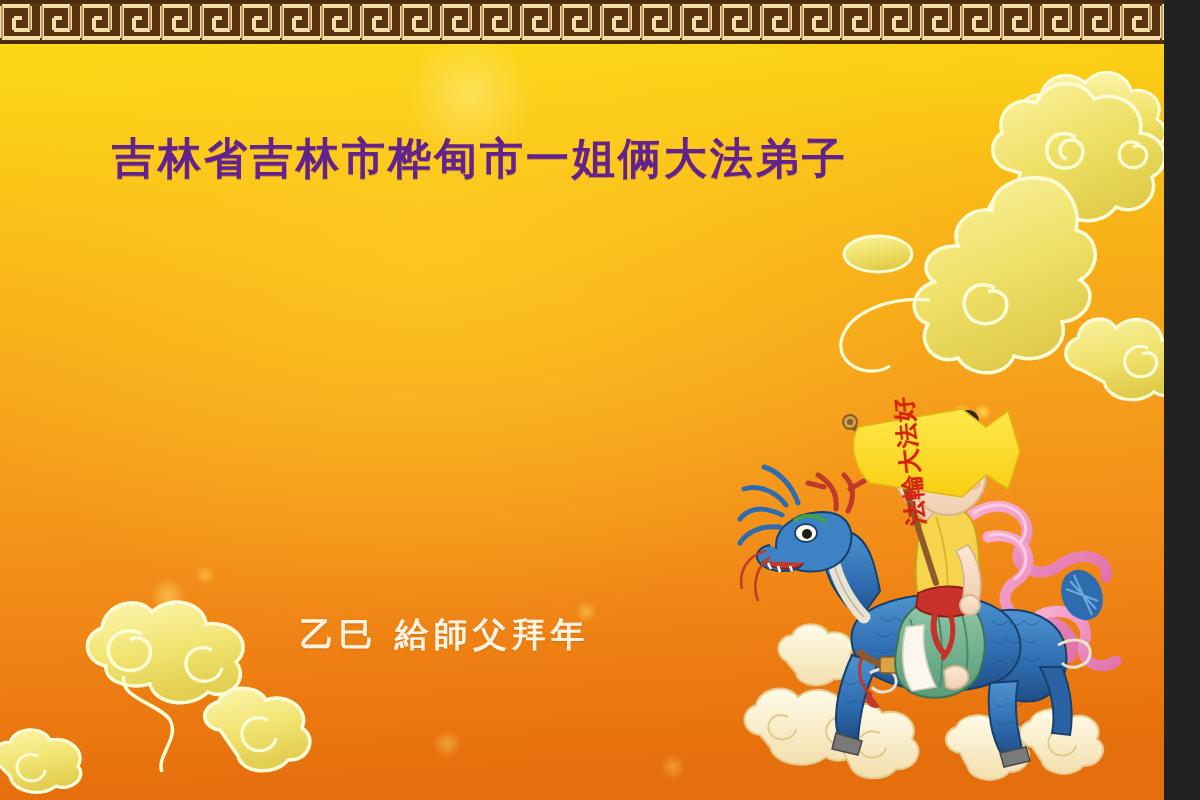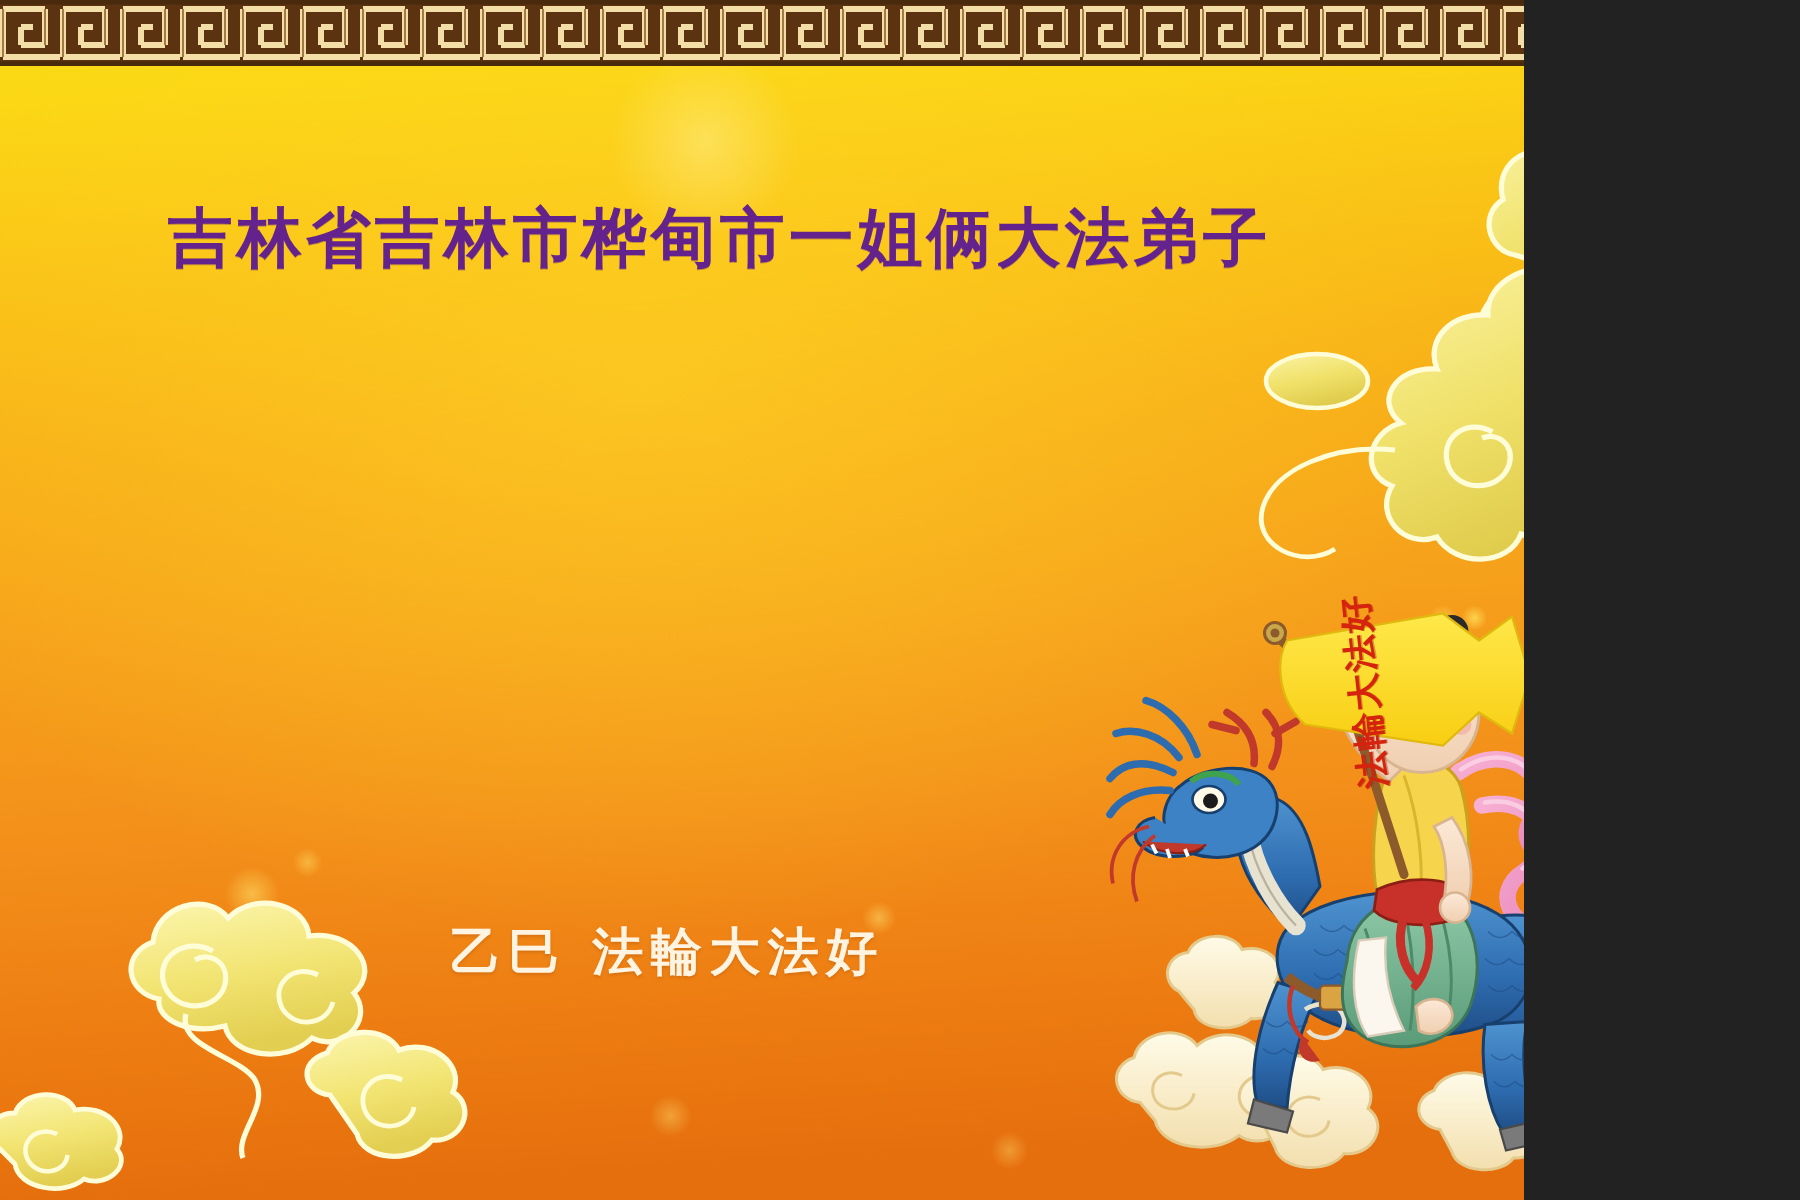--- a/index.html
+++ b/index.html
@@ -3,21 +3,21 @@
 <meta charset="utf-8">
 <title>Chinese New Year Greeting Card</title>
 <style>
   html, body {
     margin: 0;
     padding: 0;
     background: #222;
   }
   #card {
     position: relative;
-    width: 1016px;
+    width: 1164px;
     height: 800px;
     overflow: hidden;
     font-family: "DejaVu Sans", "Liberation Sans", sans-serif;
     
     background:
       radial-gradient(circle 90px at 470px 95px, rgba(255,245,170,0.42), rgba(255,245,170,0) 70%),
       radial-gradient(circle 26px at 168px 596px, rgba(255,230,110,0.55), rgba(255,230,110,0) 70%),
       radial-gradient(circle 14px at 205px 575px, rgba(255,230,110,0.45), rgba(255,230,110,0) 70%),
       radial-gradient(circle 10px at 1009px 353px, rgba(255,225,90,0.75), rgba(255,225,90,0) 70%),
       radial-gradient(circle 12px at 983px 412px, rgba(255,225,90,0.80), rgba(255,225,90,0) 70%),
@@ -285,21 +285,21 @@
                  C 10 156 26 172 18 186 C 28 198 10 212 -4 206
                  C -18 218 -48 212 -50 196 Z" fill="url(#cg5)" stroke="#FFFCD8" stroke-width="3.2"></path>
         <path d="M -22 176 C -36 170 -48 182 -41 194 C -34 205 -16 202 -15 190" fill="none" stroke="#FFFCD8" stroke-width="3"></path>
       </g>
     </svg>
   </div>
 
   <div id="header-line" class="cn">吉林省吉林市桦甸市一姐俩大法弟子</div>
 
 
-  <div id="date-line" class="cn">乙巳 法輪大法好</div>
+  <div id="date-line" class="cn">乙巳 給師父拜年</div>
 
   <div id="illustration">
     <svg width="460" height="395" viewBox="0 0 460 395" xmlns="http://www.w3.org/2000/svg">
       <defs>
         <linearGradient id="scaleGrad" x1="0" y1="0" x2="0" y2="1">
           <stop offset="0%" stop-color="#4E93D0"></stop>
           <stop offset="60%" stop-color="#2E6CB0"></stop>
           <stop offset="100%" stop-color="#1F4E86"></stop>
         </linearGradient>
         <linearGradient id="bannerGrad" x1="0" y1="0" x2="0" y2="1">

